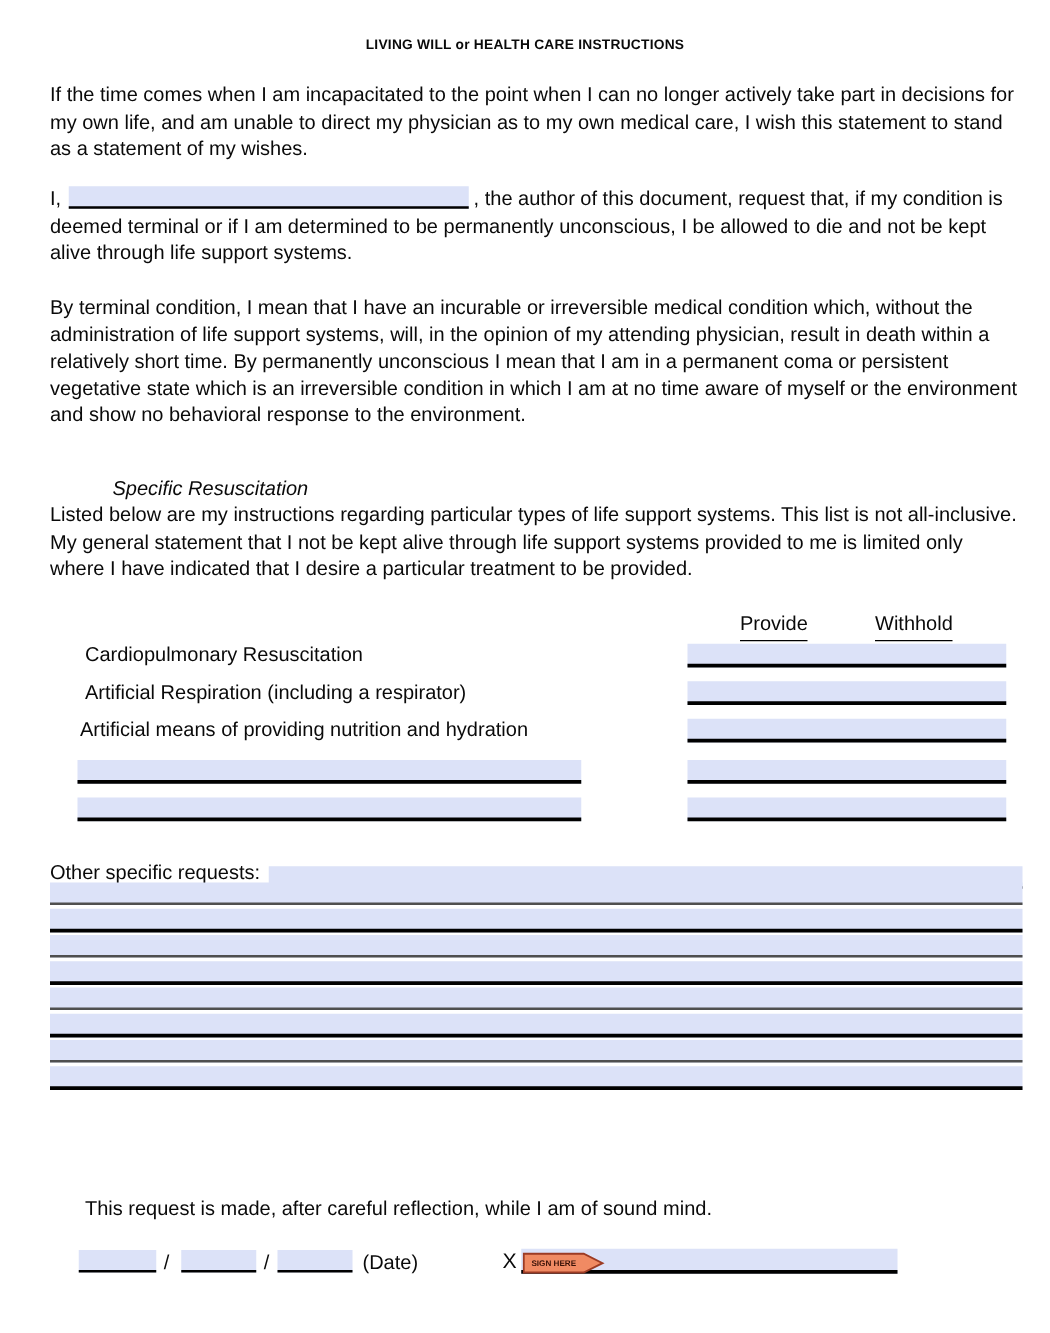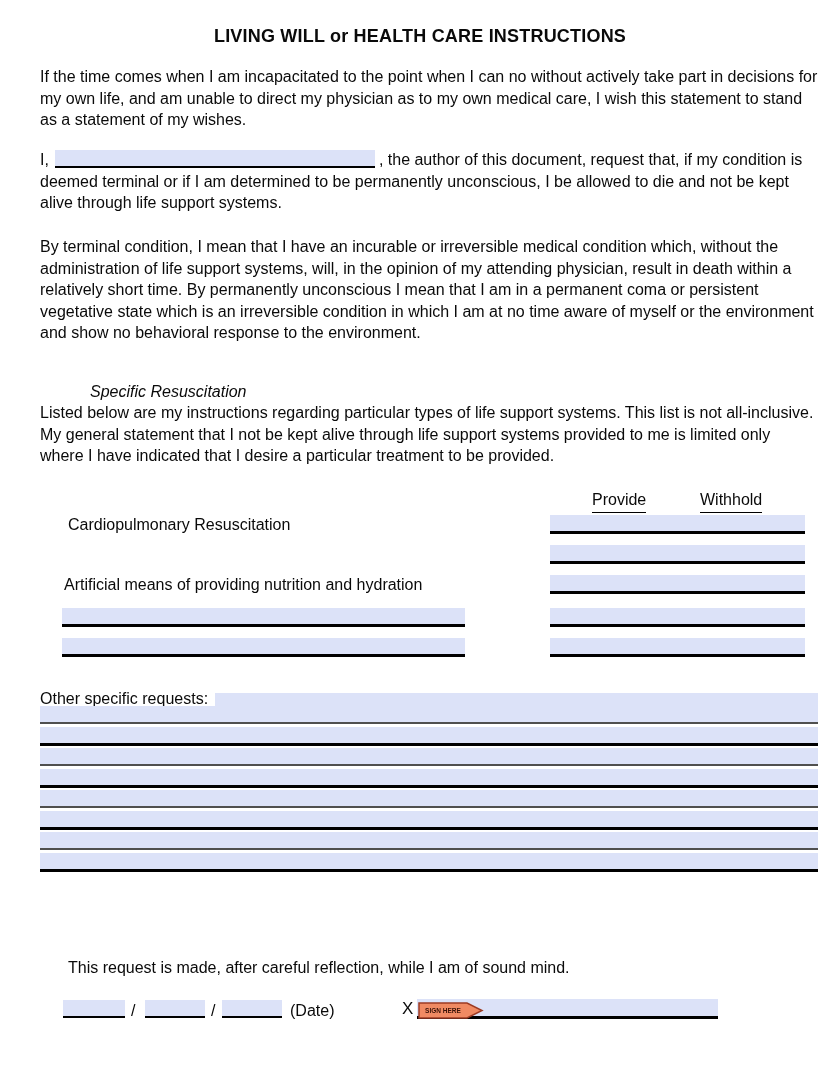--- a/index.html
+++ b/index.html
@@ -12,21 +12,21 @@
   }
   html,body{margin:0;padding:0;background:#ffffff;}
   .page{
     position:relative;width:840px;height:1066px;background:#ffffff;
     font-family:"Liberation Sans","DejaVu Sans",sans-serif;
     font-size:16px;line-height:21.5px;color:#0a0a0a;overflow:hidden;
   }
   .abs{position:absolute;}
   .title{
     position:absolute;top:26px;left:0;width:840px;text-align:center;
-    font-weight:bold;font-size:18px;letter-spacing:.2px;margin:0;
+    font-weight:bold;font-size:11px;letter-spacing:.2px;margin:0;
   }
   .para{position:absolute;left:40px;width:778px;margin:0;}
   .bold{font-weight:normal;}
   .italic{font-style:italic;}
   .inline-field{
     display:inline-block;width:320px;height:16px;background:var(--field-bg);
     border-bottom:2.5px solid #000;vertical-align:-3px;margin:0 4px 0 6px;
   }
   .col-header{
     position:absolute;top:489px;font-size:16px;
@@ -67,34 +67,35 @@
   .stamp{position:absolute;top:1000px;left:418px;width:66px;height:21px;}
   .stamp svg{display:block;}
 </style>
 </head>
 <body>
 
 <div class="page">
 
   <h1 class="title">LIVING WILL or HEALTH CARE INSTRUCTIONS</h1>
 
-  <p class="para" style="top:66px">If the time comes when I am incapacitated to the point when I can no without actively take part in decisions for my own life, and am unable to direct my physician as to my own medical care, I wish this statement to stand as a statement of my wishes.</p>
+  <p class="para" style="top:66px">If the time comes when I am incapacitated to the point when I can no longer actively take part in decisions for my own life, and am unable to direct my physician as to my own medical care, I wish this statement to stand as a statement of my wishes.</p>
 
   <p class="para bold" style="top:149px"><span>I,</span><span class="inline-field"><span></span></span><span>, the author of this document, request that, if my condition is deemed terminal or if I am determined to be permanently unconscious, I be allowed to die and not be kept alive through life support systems.</span></p>
 
   <p class="para" style="top:236px">By terminal condition, I mean that I have an incurable or irreversible medical condition which, without the administration of life support systems, will, in the opinion of my attending physician, result in death within a relatively short time. By permanently unconscious I mean that I am in a permanent coma or persistent vegetative state which is an irreversible condition in which I am at no time aware of myself or the environment and show no behavioral response to the environment.</p>
 
   <div class="abs italic" style="top:381px;left:90px">Specific Resuscitation</div>
 
   <p class="para" style="top:402px">Listed below are my instructions regarding particular types of life support systems. This list is not all-inclusive. My general statement that I not be kept alive through life support systems provided to me is limited only where I have indicated that I desire a particular treatment to be provided.</p>
 
   <div class="col-header" style="left:592px">Provide</div>
   <div class="col-header" style="left:700px">Withhold</div>
 
   <div class="t-label" style="top:514px;left:68px">Cardiopulmonary Resuscitation</div>
+  <div class="t-label" style="top:544px;left:68px">Artificial Respiration (including a respirator)</div>
   <div class="t-label" style="top:574px;left:64px">Artificial means of providing nutrition and hydration</div>
 
   <div class="t-left-field" style="top:608px"></div>
   <div class="t-left-field" style="top:638px"></div>
 
   <div class="t-right-field" style="top:515px"></div>
   <div class="t-right-field" style="top:545px"></div>
   <div class="t-right-field" style="top:575px"></div>
   <div class="t-right-field" style="top:608px"></div>
   <div class="t-right-field" style="top:638px"></div>

